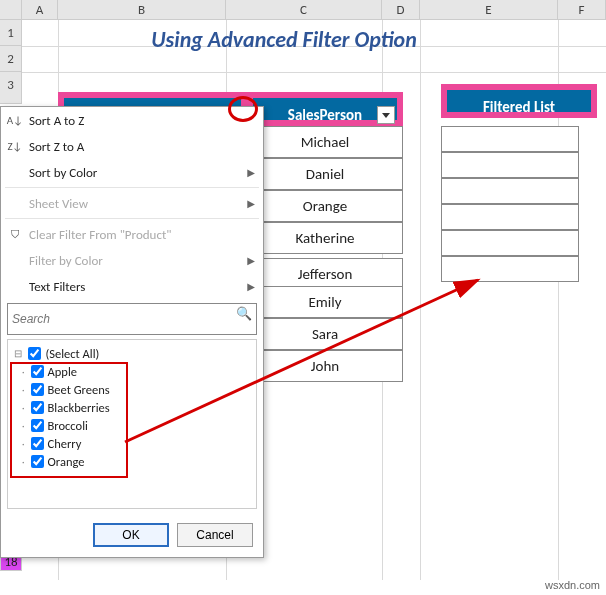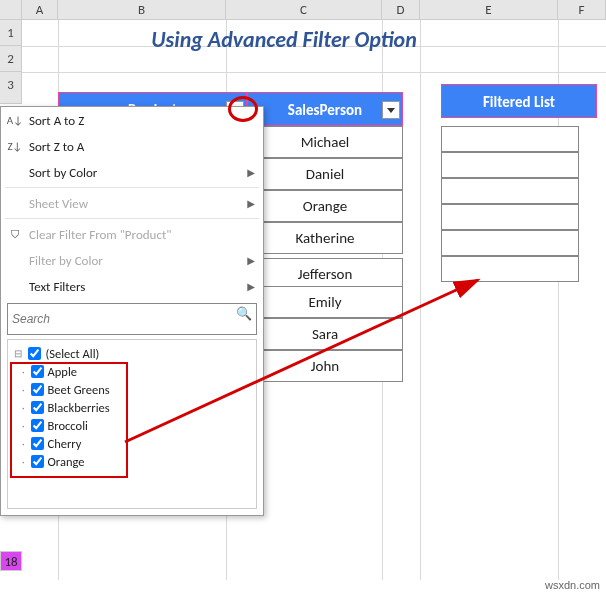--- a/index.html
+++ b/index.html
@@ -13,21 +13,21 @@
 
 .row-headers { position: absolute; top: 20px; left: 0; width: 22px; }
 .row-h { height: 26px; text-align: center; font-size: 13px; color: #444; border-bottom: 1px solid #ccc; border-right: 1px solid #ccc; background: #e6e6e6; line-height: 26px; }
 .row-h.big { height: 32px; }
 
 .sheet-body { position: absolute; top: 20px; left: 22px; }
 
 .title-cell { position: absolute; top: 6px; left: 72px; width: 380px; text-align: center; font-size: 22px; font-style: italic; font-weight: bold; color: #2f5597; }
 
 
-.tbl-header { position: absolute; background: #3b82f6; color: #fff; font-weight: bold; text-align: center; border: 1px solid #ec4899; height: 34px; line-height: 34px; font-size: 15px; }
+.tbl-header { position: absolute; background: #0369a1; color: #fff; font-weight: bold; text-align: center; border: 6px solid #ec4899; height: 34px; line-height: 34px; font-size: 15px; }
 .th-product { top: 72px; left: 36px; width: 189px; }
 .th-sales { top: 72px; left: 225px; width: 156px; }
 .th-filtered { top: 64px; left: 419px; width: 156px; }
 
 .dd-btn { position: absolute; right: 2px; top: 8px; width: 18px; height: 18px; background: #fff; border: 1px solid #999; display: flex; align-items: center; justify-content: center; }
 .dd-btn::after { content: ""; border-left: 4px solid transparent; border-right: 4px solid transparent; border-top: 5px solid #333; }
 
 .red-circle { position: absolute; width: 30px; height: 26px; border: 3px solid #d40000; border-radius: 50%; top: 76px; left: 206px; z-index: 20; pointer-events: none; }
 
 
@@ -194,20 +194,24 @@
         <span class="dot">·</span>
         <input type="checkbox" checked="" style="">
         <span>Cherry</span>
       </div>
     <div class="tree-row" style="padding-left:8px">
         <span class="dot">·</span>
         <input type="checkbox" checked="" style="">
         <span>Orange</span>
       </div>
   </div>
+  <div class="btn-row">
+    <button class="btn primary">OK</button>
+    <button class="btn">Cancel</button>
+  </div>
 </div>
 
 <svg class="arrow-line" width="606" height="595">
   <defs>
       <marker id="ah" markerWidth="10" markerHeight="10" refX="8" refY="3" orient="auto">
         <path d="M0,0 L9,3 L0,6 Z" fill="#d40000"></path>
       </marker>
     </defs>
   <line x1="125" y1="442" x2="478" y2="280" stroke="#d40000" stroke-width="3" marker-end="url(#ah)"></line>
 </svg>

